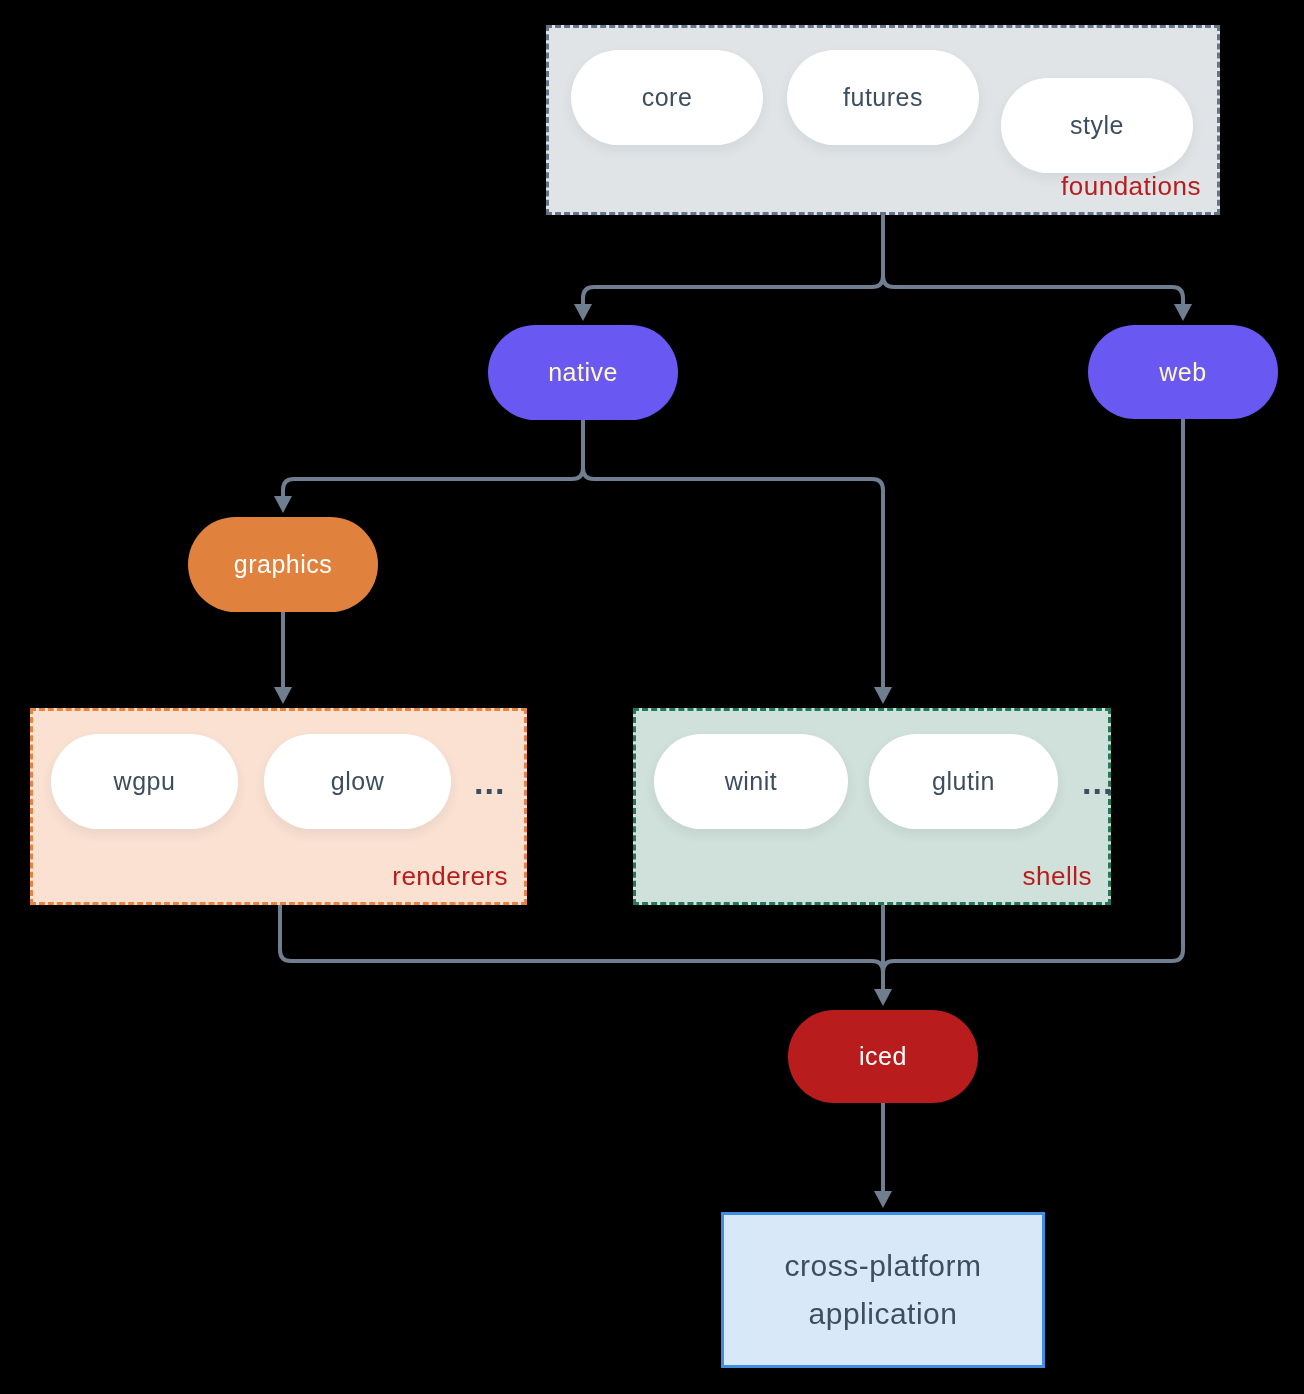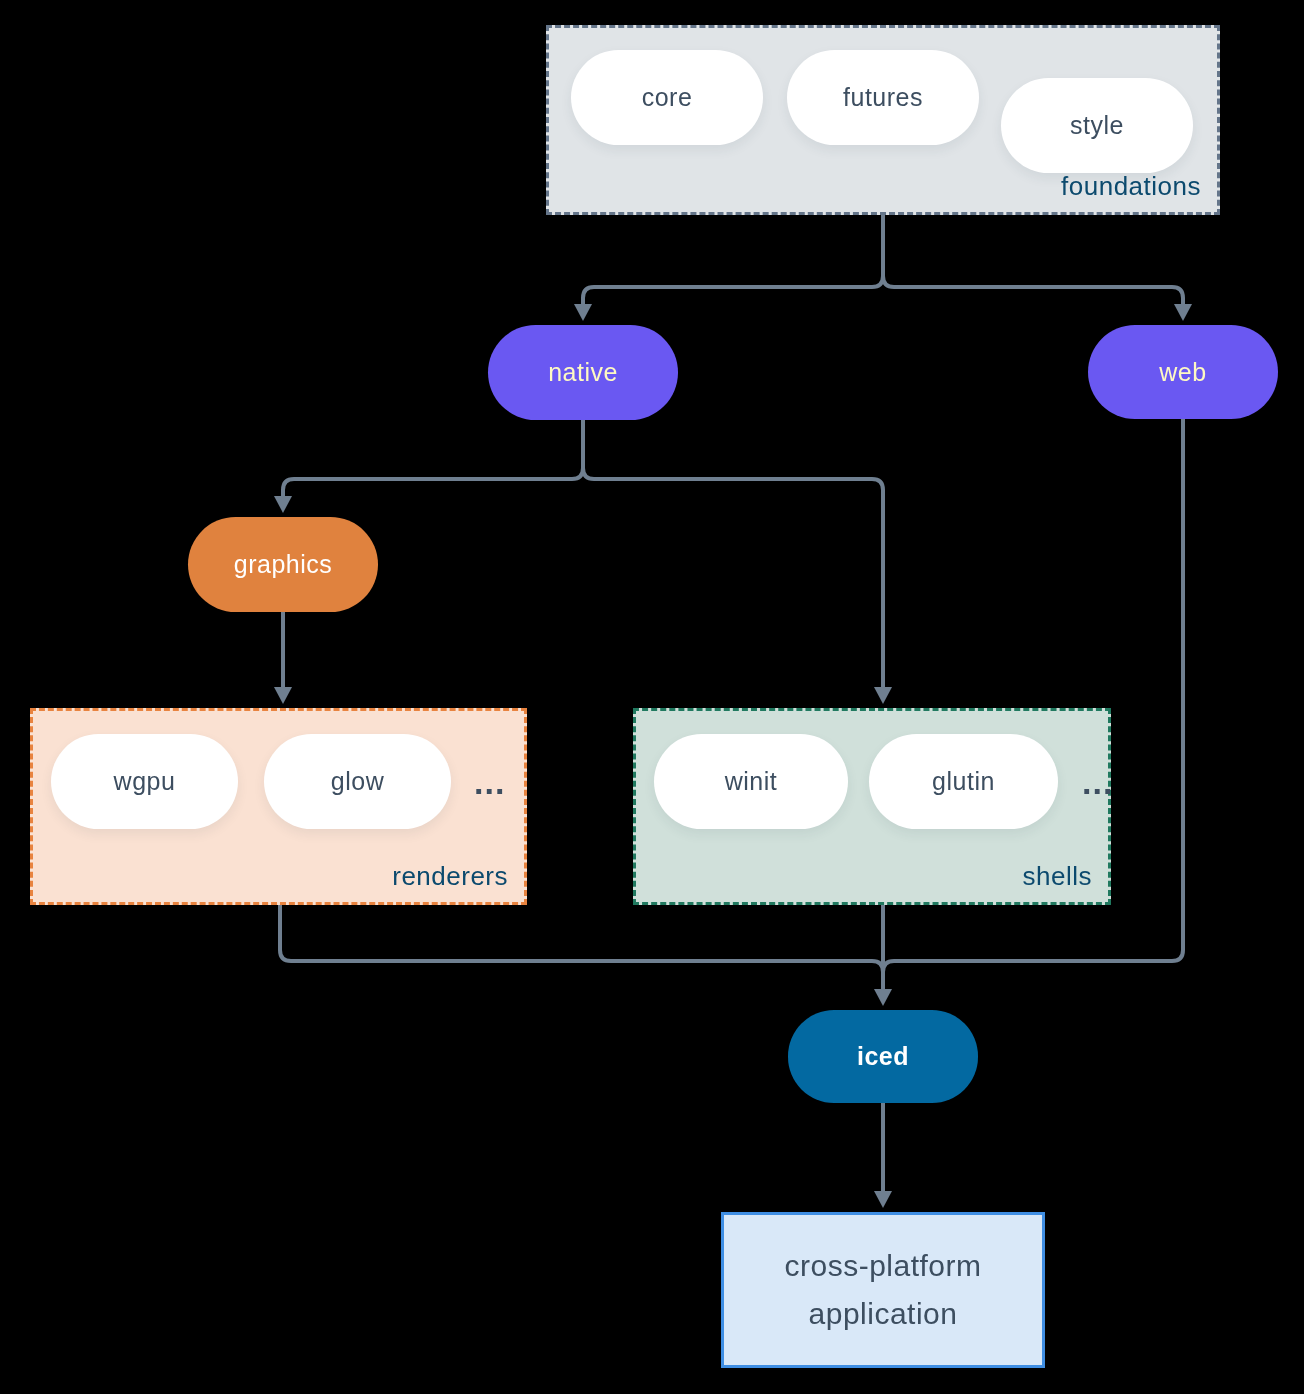--- a/index.html
+++ b/index.html
@@ -28,21 +28,21 @@
     background: #e0e4e7; border-color: #64758a; }
   .group-renderers { left: 30px; top: 708px; width: 497px; height: 197px;
     background: #fae1d2; border-color: #e8833f; }
   .group-shells { left: 633px; top: 708px; width: 478px; height: 197px;
     background: #d0e0da; border-color: #20795f; }
 
   .group-label {
     position: absolute;
     right: 16px; bottom: 10px;
     font-size: 26px;
-    color: #0c4a6e;
+    color: #b91c1c;
     letter-spacing: 0.5px;
   }
 
   .pill {
     position: absolute;
     display: flex;
     align-items: center;
     justify-content: center;
     height: 95px;
     border-radius: 48px;
@@ -50,21 +50,21 @@
     letter-spacing: 0.5px;
     box-sizing: border-box;
   }
   .pill-white {
     background: #ffffff;
     color: #3d4e60;
     box-shadow: 0 5px 12px rgba(40,60,80,0.08);
   }
   .pill-purple { background: #6a58f2; color: #fef9c3; }
   .pill-orange { background: #e0823e; color: #ffffff; }
-  .pill-blue   { background: #0369a1; color: #ffffff; font-weight: bold; }
+  .pill-blue   { background: #b91c1c; color: #ffffff; }
 
   .ellipsis {
     position: absolute;
     font-size: 34px;
     font-weight: bold;
     color: #3d4e60;
     letter-spacing: 1px;
   }
 
   .app-box {

